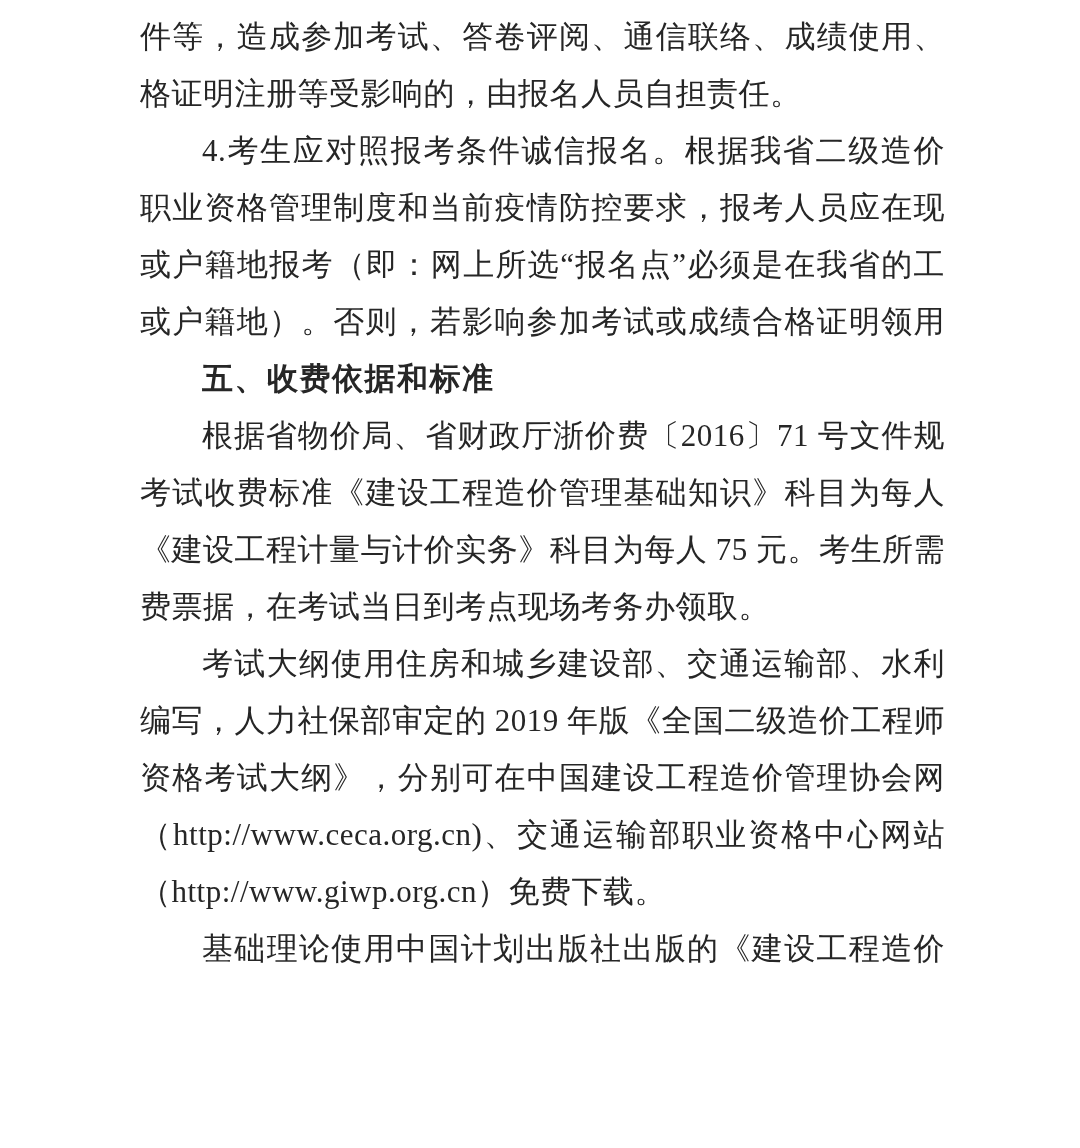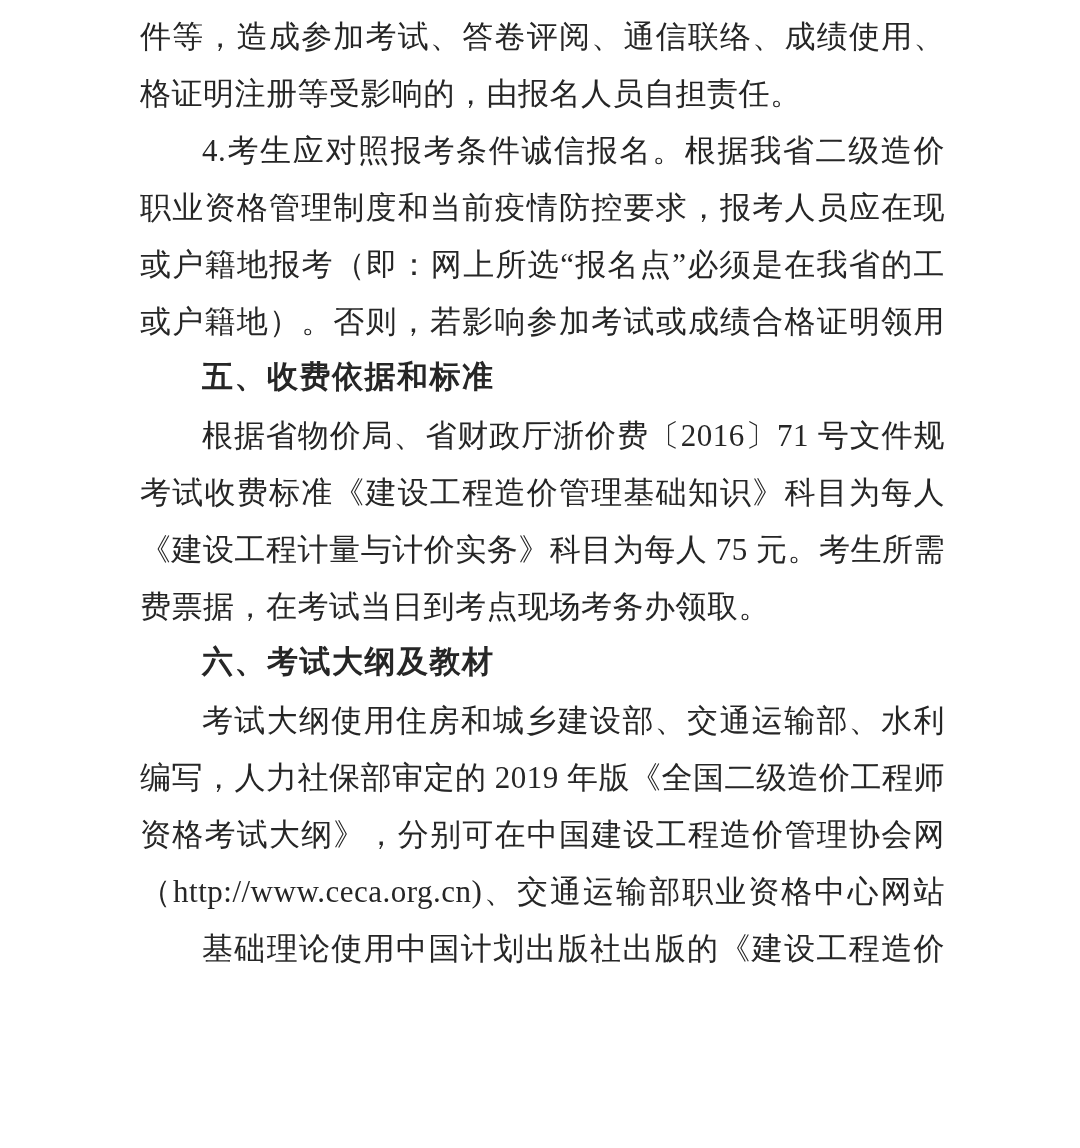--- a/index.html
+++ b/index.html
@@ -30,39 +30,39 @@
     letter-spacing: 0.5px;
     white-space: normal;
   }
   .line.just {
     text-align-last: justify;
   }
   .line.indent {
     text-indent: 62px;
   }
   .line.heading {
-    font-family: Liberation Mono, monospace;
+    font-family: Liberation Serif, serif;
     font-weight: 700;
     letter-spacing: 1.5px;
   }
 </style>
 </head>
 <body>
 
 <main id="doc" class="doc">
     <div class="line just">件等，造成参加考试、答卷评阅、通信联络、成绩使用、成绩合</div>
     <div class="line">格证明注册等受影响的，由报名人员自担责任。</div>
     <div class="line indent just">4.考生应对照报考条件诚信报名。根据我省二级造价工程师</div>
     <div class="line just">职业资格管理制度和当前疫情防控要求，报考人员应在现工作地</div>
     <div class="line just">或户籍地报考（即：网上所选“报名点”必须是在我省的工作地</div>
     <div class="line just">或户籍地）。否则，若影响参加考试或成绩合格证明领用的，后</div>
     <div class="line heading indent">五、收费依据和标准</div>
     <div class="line indent just">根据省物价局、省财政厅浙价费〔2016〕71 号文件规定，</div>
     <div class="line just">考试收费标准《建设工程造价管理基础知识》科目为每人 55 元，</div>
     <div class="line just">《建设工程计量与计价实务》科目为每人 75 元。考生所需的交</div>
     <div class="line">费票据，在考试当日到考点现场考务办领取。</div>
-    <div class="line heading indent">六、考试大纲及教材</div>
     <div class="line indent just">考试大纲使用住房和城乡建设部、交通运输部、水利部组织</div>
     <div class="line just">编写，人力社保部审定的 2019 年版《全国二级造价工程师职业</div>
     <div class="line just">资格考试大纲》，分别可在中国建设工程造价管理协会网站</div>
     <div class="line just">（http://www.ceca.org.cn)、交通运输部职业资格中心网站</div>
+    <div class="line">（http://www.giwp.org.cn）免费下载。</div>
     <div class="line indent just">基础理论使用中国计划出版社出版的《建设工程造价管理基</div>
   </main>
 
 </body></html>

